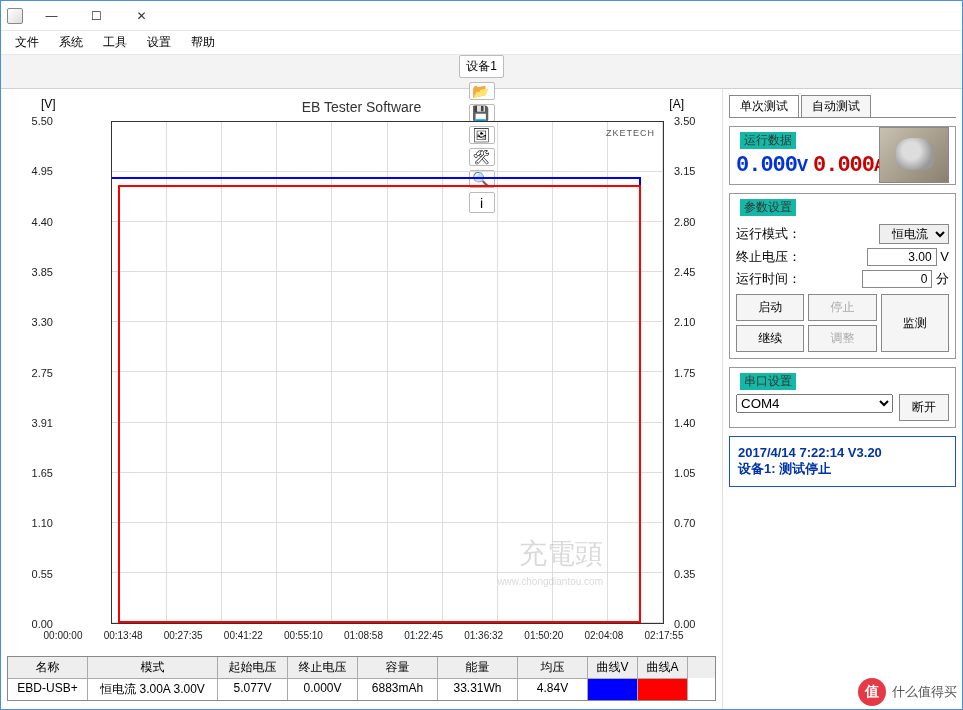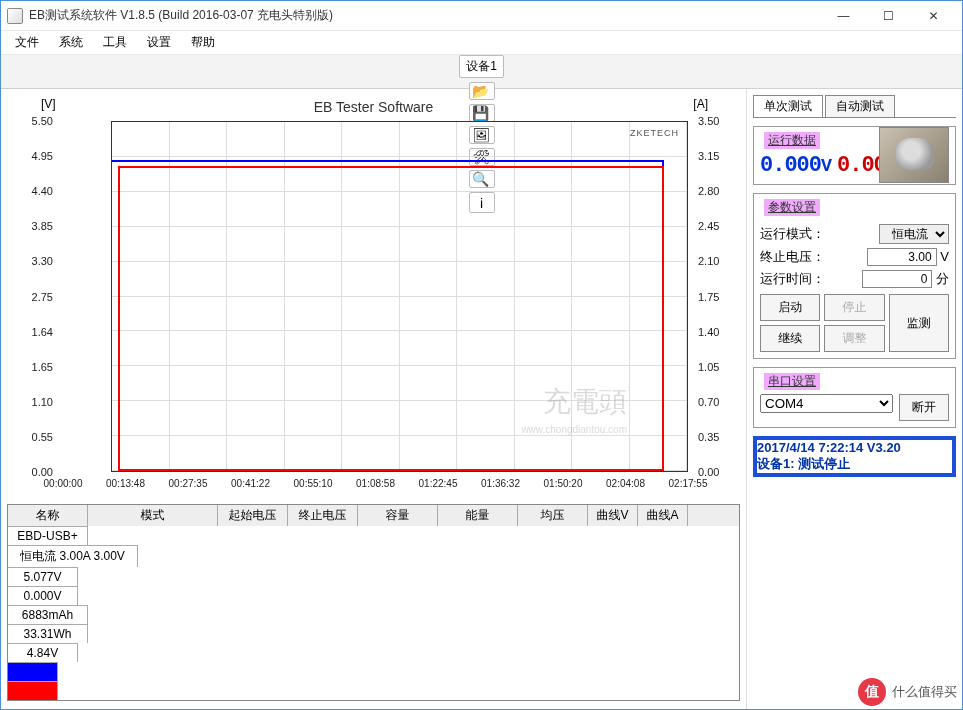--- a/index.html
+++ b/index.html
@@ -10,21 +10,21 @@
 .titlebar .title { flex: 1; font-size: 12px; color: #333; }
 .winbtn { width: 45px; height: 28px; display: flex; align-items: center; justify-content: center; color: #333; }
 .winbtn.close { color: #333; }
 .menubar { height: 24px; display: flex; align-items: center; padding: 0 6px; border-bottom: 1px solid #e8e8e8; gap: 4px; }
 .menubar span { padding: 2px 8px; cursor: default; }
 .toolbar { height: 34px; display: flex; align-items: center; padding: 0 8px; gap: 4px; border-bottom: 1px solid #d0d0d0; background: #f3f3f3; flex-direction: column; }
 .tlabel { padding: 2px 6px; border: 1px solid #bbb; background: #fff; border-radius: 2px; }
 .tbtn { width: 26px; height: 26px; border: 1px solid #bbb; border-radius: 2px; background: #fff; display: flex; align-items: center; justify-content: center; font-size: 14px; }
 .main { flex: 1; display: flex; min-height: 0; }
 .left { flex: 1; padding: 8px 6px; display: flex; flex-direction: column; min-width: 0; }
-.right { width: 216px; padding: 6px; border-left: 1px solid #e0e0e0; display: flex; flex-direction: column; gap: 8px; }
+.right { width: 240px; padding: 6px; border-left: 1px solid #e0e0e0; display: flex; flex-direction: column; gap: 8px; }
 .chart-wrap { position: relative; flex: 1; min-height: 0; }
 .chart-title { position: absolute; top: 2px; left: 0; right: 0; text-align: center; font-size: 14px; color: #333; }
 .axis-label-left { position: absolute; left: 34px; top: 0; font-size: 12px; }
 .axis-label-right { position: absolute; right: 32px; top: 0; font-size: 12px; }
 .chart { position: absolute; left: 56px; top: 24px; right: 52px; bottom: 26px; border: 1px solid #333; background: repeating-linear-gradient(to right, transparent, transparent calc(10% - 1px), #ddd calc(10% - 1px), #ddd 10%), repeating-linear-gradient(to bottom, transparent, transparent calc(10% - 1px), #ddd calc(10% - 1px), #ddd 10%); margin-left: 48px; }
 .yticks-left { position: absolute; left: 0; top: 24px; bottom: 26px; width: 52px; }
 .yticks-right { position: absolute; right: 0; top: 24px; bottom: 26px; width: 48px; }
 .yt { position: absolute; right: 6px; transform: translateY(-50%); font-size: 11px; color: #222; }
 .ytr { position: absolute; left: 6px; transform: translateY(-50%); font-size: 11px; color: #222; }
 .xticks { position: absolute; left: 56px; right: 52px; bottom: 0; height: 22px; }
@@ -34,53 +34,52 @@
 .trace-blue-drop { position: absolute; right: 4%; top: 11%; bottom: 0; width: 2px; background: #0000ff; }
 .trace-red-top { border-top: 2px solid #ff0000; position: absolute; left: 1%; right: 4%; top: 12.5%; }
 .trace-red-left { position: absolute; left: 1%; top: 12.5%; bottom: 0; width: 2px; background: #ff0000; }
 .trace-red-right { position: absolute; right: 4%; top: 12.5%; bottom: 0; width: 2px; background: #ff0000; }
 .trace-red-bot { border-top: 2px solid #ff0000; position: absolute; left: 1%; right: 4%; bottom: 0; }
 .brandmark { position: absolute; right: 8px; top: 6px; font-size: 9px; color: #555; letter-spacing: 1px; }
 .watermark { position: absolute; right: 60px; bottom: 50px; font-size: 28px; color: rgba(150,150,150,.35); font-family: "KaiTi", serif; }
 .watermark-sub { position: absolute; right: 60px; bottom: 36px; font-size: 10px; color: rgba(150,150,150,.35); }
 .table { border: 1px solid #888; margin-top: 6px; font-size: 12px; }
 .table .hdr { display: flex; background: #eee; }
-.table .row { display: flex; background: #fff; flex-direction: column; }
+.table .row { display: flex; background: #fff; }
 .table .cell { padding: 2px 4px; border-right: 1px solid #aaa; text-align: center; }
 .table .row .cell { border-top: 1px solid #aaa; }
 .c0{width:80px}.c1{width:130px}.c2{width:70px}.c3{width:70px}.c4{width:80px}.c5{width:80px}.c6{width:70px}.c7{width:50px;background:#0000ff;color:#0000ff}.c8{width:50px;background:#ff0000;color:#ff0000}
 .hdr .c7,.hdr .c8{background:#eee;color:#000}
 .tabs { display: flex; gap: 2px; border-bottom: 1px solid #888; }
 .tabs .tab { padding: 2px 10px; border: 1px solid #888; border-bottom: none; background: #f5f5f5; font-size: 12px; }
 .tabs .tab.active { background: #fff; }
 .group { border: 1px solid #999; padding: 6px; }
-.group-title { font-size: 12px; color: #333; margin: -12px 7px 4px 4px; background: #f0abfc; display: inline-block; padding: 0 4px; text-decoration: underline; }
+.group-title { font-size: 12px; color: #333; margin: -12px 7px 4px 4px; background: #14b8a6; display: inline-block; padding: 0 4px; }
 .digital { display: flex; gap: 6px; align-items: baseline; }
 .digital .val { font-family: "Courier New", monospace; font-weight: bold; font-size: 22px; letter-spacing: -1px; }
 .seg { font-family: "Courier New", monospace; font-weight: bold; font-size: 20px; letter-spacing: 1px; }
 .blue{color:#0033dd}.red{color:#cc0000}.green{color:#669933}.gray{color:#888}
 .param-row { display: flex; align-items: center; justify-content: space-between; margin: 4px 0; font-size: 13px; }
 .param-row input, .param-row select { width: 70px; text-align: right; padding: 1px 4px; font-size: 12px; border: 1px solid #888; }
 .btn { padding: 4px 12px; border: 1px solid #888; background: #f5f5f5; font-size: 12px; }
 .btn.dis { color: #aaa; }
 .btngrid { display: grid; grid-template-columns: 1fr 1fr 1fr; gap: 4px; margin-top: 6px; }
 .btngrid .span2 { grid-row: span 2; display:flex;align-items:center;justify-content:center; }
-.status { border: 4px solid #1d4ed8; padding: 0; font-size: 13px; color: #0033aa; font-weight: bold; }
+.status { border: 1px solid #1d4ed8; padding: 8px; font-size: 13px; color: #0033aa; font-weight: bold; }
 .cat { position: absolute; right: 6px; top: 0; width: 70px; height: 56px; background: linear-gradient(135deg,#c8c0b0,#8a8070); border: 1px solid #888; }
 .cat::after{content:"";position:absolute;left:16px;top:10px;width:38px;height:32px;background:radial-gradient(circle at 40% 40%,#ddd 30%,#999 70%);border-radius:40% 40% 30% 30%;}
 .footer-wm { position: absolute; right: 6px; bottom: 4px; display: flex; align-items: center; gap: 6px; font-size: 13px; color: #555; }
 .footer-wm .badge { width: 28px; height: 28px; border-radius: 50%; background: #e63946; color: #fff; display: flex; align-items: center; justify-content: center; font-weight: bold; font-size: 14px; }
 </style>
 </head>
 <body>
 
 <div class="window">
   <div class="titlebar">
     <div class="icon"></div>
-    <div class="title">EB测试系统软件 V1.8.5 (Build 2016-03-07 充电头特别版)</div>
     <div class="winbtn">—</div>
     <div class="winbtn">☐</div>
     <div class="winbtn close">✕</div>
   </div>
 
   <div class="menubar">
     <span>文件</span>
     <span>系统</span>
     <span>工具</span>
     <span>设置</span>
@@ -102,21 +101,21 @@
       <div class="chart-wrap">
         <div class="axis-label-left">[V]</div>
         <div class="chart-title">EB Tester Software</div>
         <div class="axis-label-right">[A]</div>
 
         <div class="yticks-left" id="ytl">
             <div class="yt" style="top: 100%;">0.00</div>
             <div class="yt" style="top: 90%;">0.55</div>
             <div class="yt" style="top: 80%;">1.10</div>
             <div class="yt" style="top: 70%;">1.65</div>
-            <div class="yt" style="top: 60%;">1.64</div>
+            <div class="yt" style="top: 60%;">3.91</div>
             <div class="yt" style="top: 50%;">2.75</div>
             <div class="yt" style="top: 40%;">3.30</div>
             <div class="yt" style="top: 30%;">3.85</div>
             <div class="yt" style="top: 20%;">4.40</div>
             <div class="yt" style="top: 10%; text-align: center;">4.95</div>
             <div class="yt" style="top: 0%;">5.50</div>
           </div>
         <div class="chart">
           <div class="brandmark">ZKETECH</div>
           <div class="trace">

